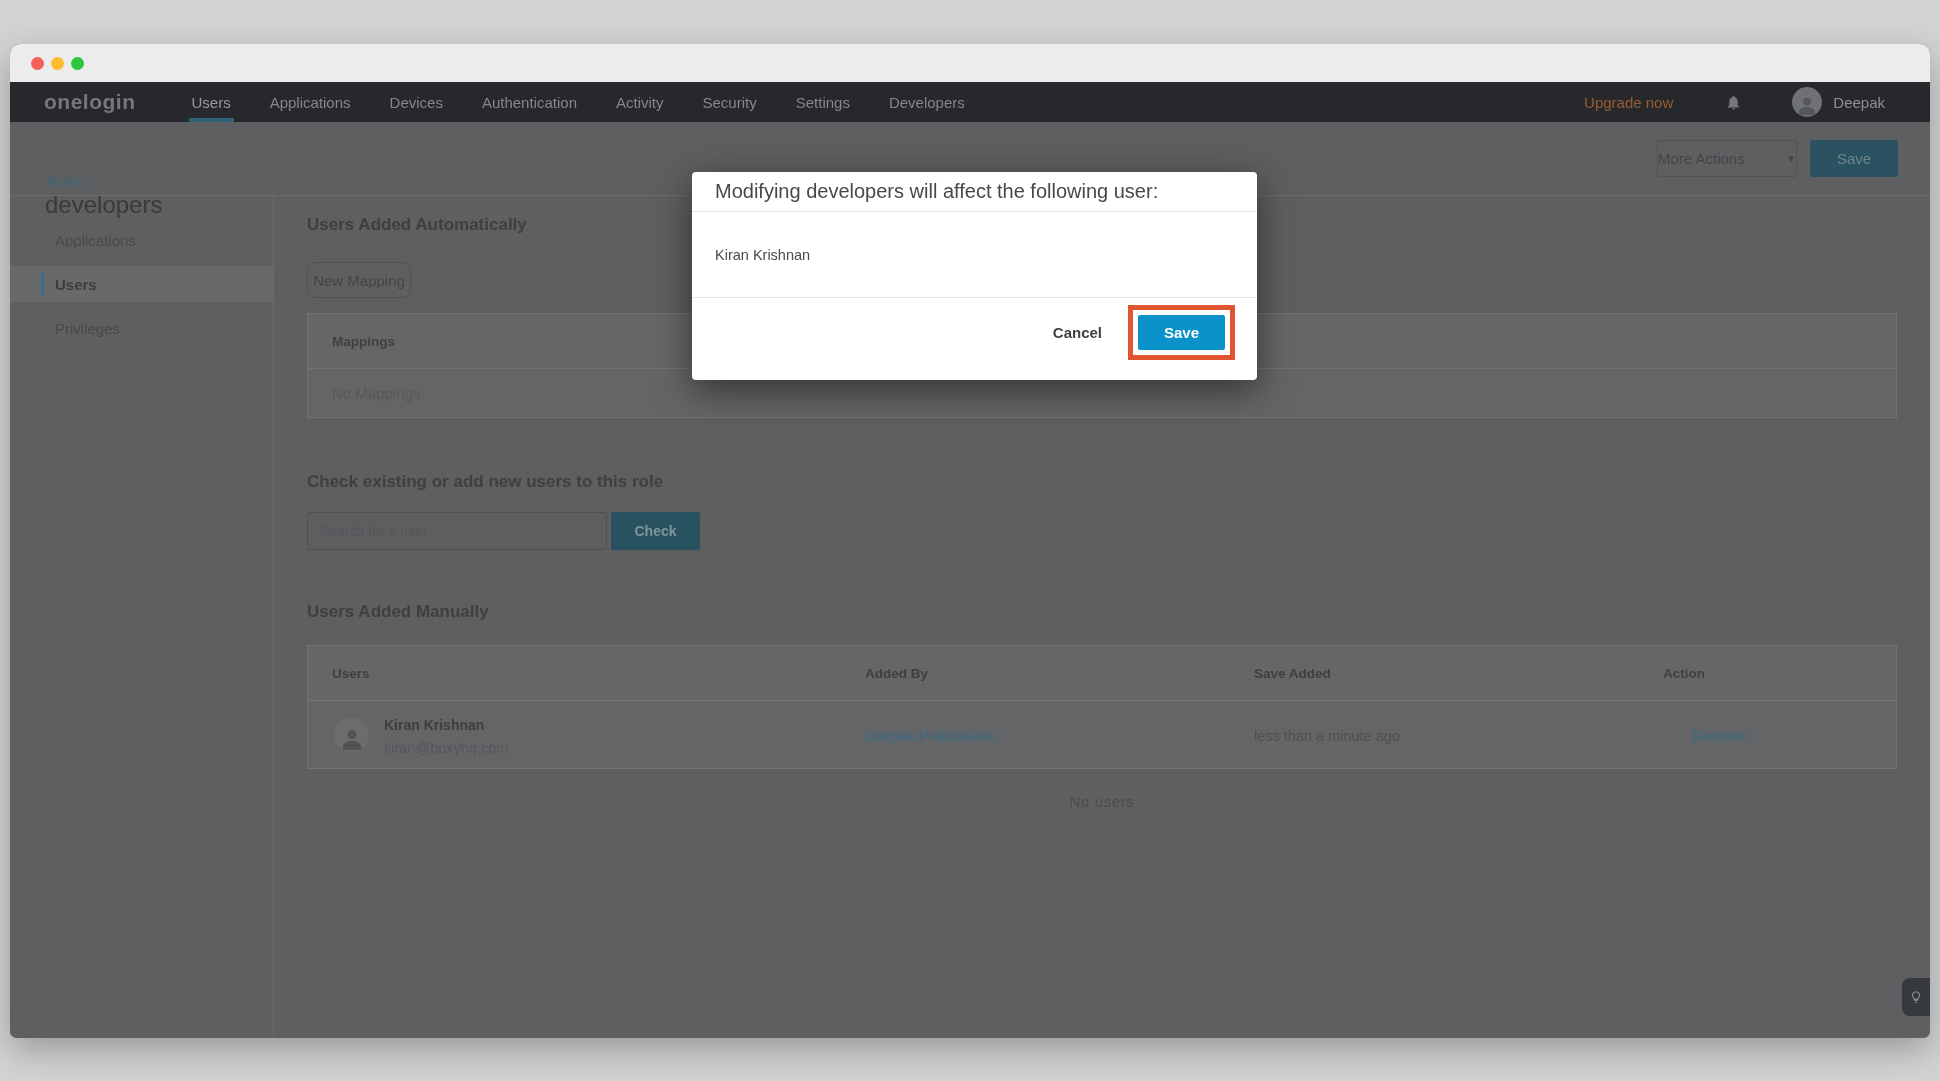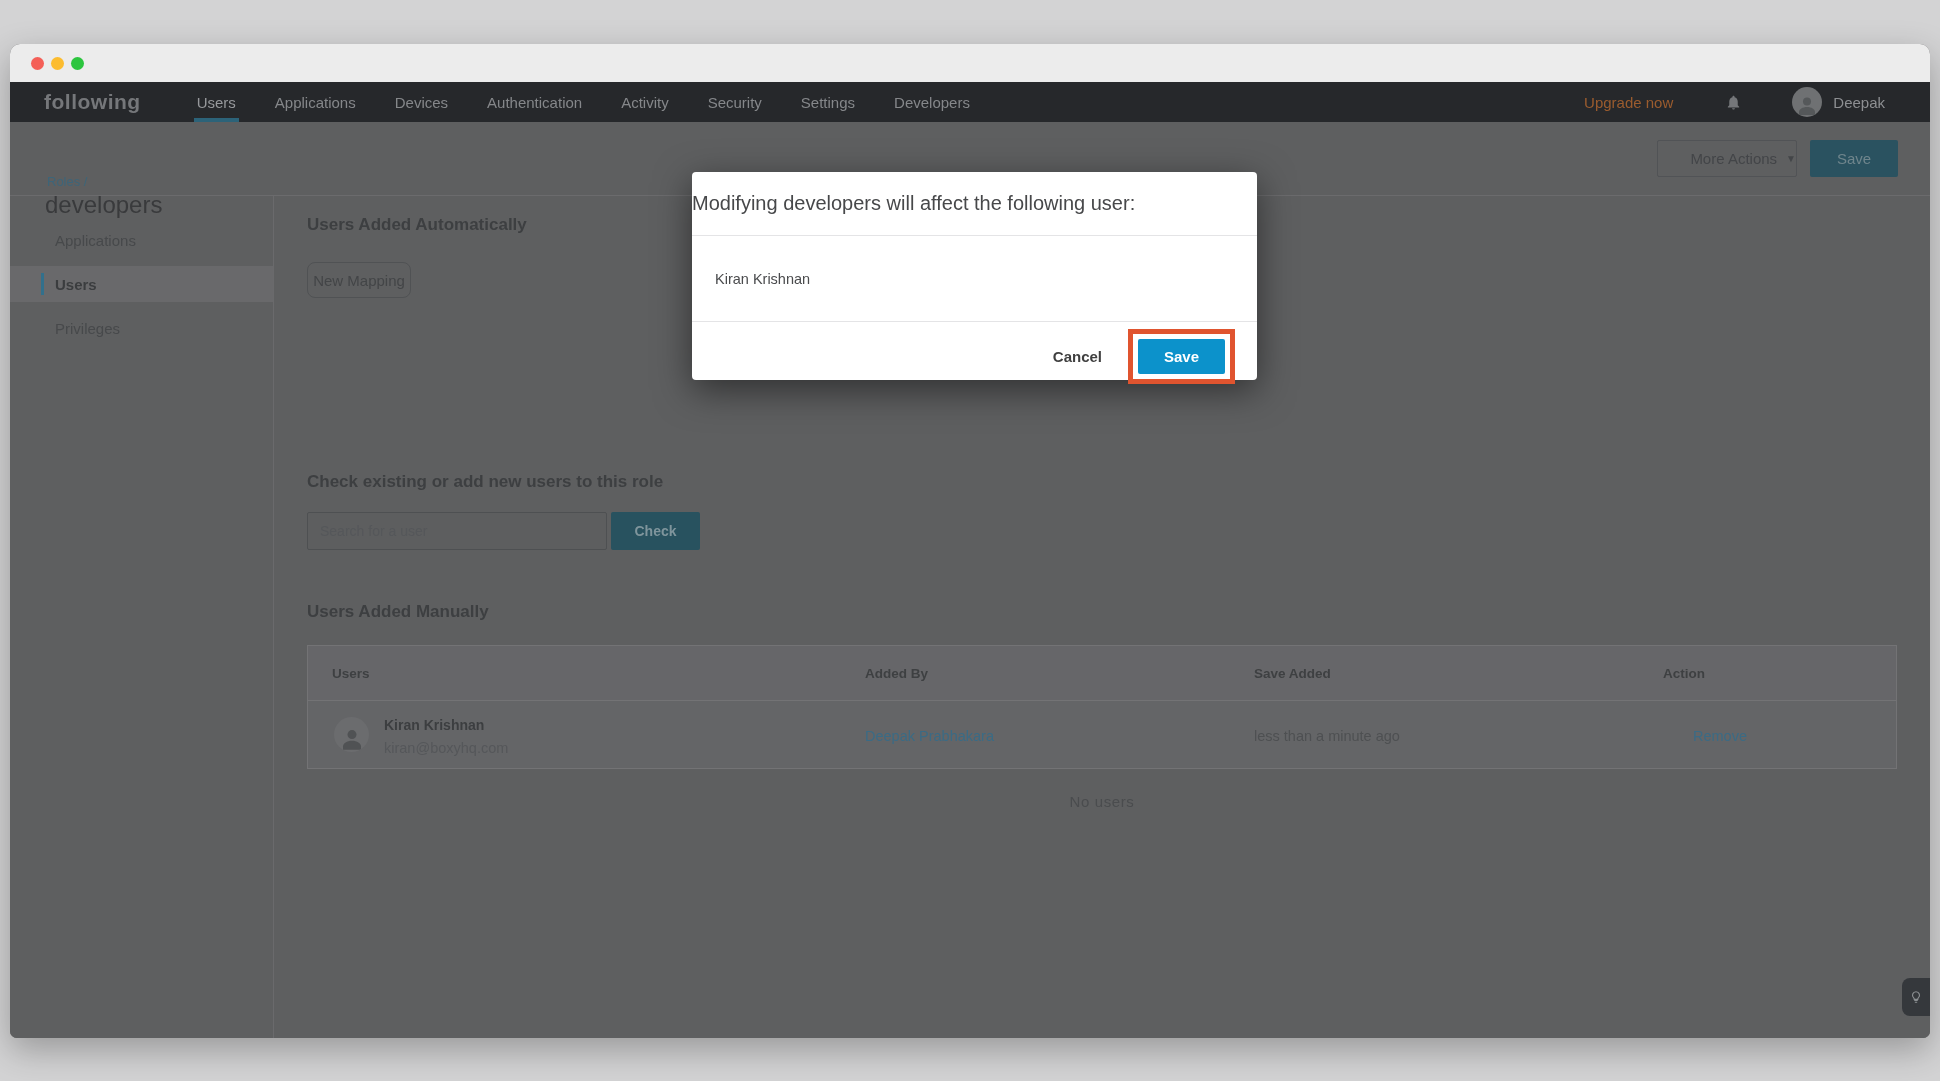--- a/index.html
+++ b/index.html
@@ -49,21 +49,21 @@
     display:flex; align-items:flex-end; justify-content:center; overflow:hidden; margin-right:11px;
   }
   .username { color:#8d8f92; font-size:15px; }
   
   .breadcrumb { position:absolute; left:37px; top:130px; font-size:13px; color:#3d6579; cursor:pointer; }
   .page-title { position:absolute; left:35px; top:147px; font-size:24px; font-weight:400; color:#393a3c; }
   .header-sep { position:absolute; left:0; top:151px; width:1920px; height:1px; background:#6b6b6d; }
   .btn-more {
     position:absolute; left:1647px; top:96px; width:140px; height:37px;
     border:1px solid #515356; border-radius:2px; background:transparent;
-    color:#434548; font-size:15px; display:flex; align-items:center; justify-content:flex-end; cursor:pointer;
+    color:#434548; font-size:15px; display:flex; align-items:center; justify-content:space-between; cursor:pointer;
   }
   .caret { font-size:10px; margin-left:9px; color:#434548; }
   .btn-save-top {
     position:absolute; left:1800px; top:96px; width:88px; height:37px;
     background:#2a5260; border:none; border-radius:2px;
     color:#6f858c; font-size:15px; display:flex; align-items:center; justify-content:center; cursor:pointer;
   }
   
   .sidebar { position:absolute; left:0; top:152px; width:264px; height:842px; border-right:1px solid #6a6a6c; }
   .sb-item {
@@ -121,21 +121,21 @@
   .bulb-btn {
     position:absolute; left:1892px; top:934px; width:28px; height:38px;
     background:#35383c; border-radius:8px 0 0 8px;
     display:flex; align-items:center; justify-content:center; cursor:pointer;
   }
   
   .modal {
     position:absolute; left:682px; top:128px; width:565px; height:208px;
     background:#ffffff; border-radius:4px; box-shadow:0 10px 36px rgba(0,0,0,.5); z-index:10;
   }
-  .modal-head { height:64px; border-bottom:1px solid #e4e4e6; display:flex; align-items:center; }
+  .modal-head { height:40px; border-bottom:1px solid #e4e4e6; display:flex; align-items:center; padding-left:23px; }
   .modal-title { font-size:20px; color:#47484a; }
   .modal-body { height:86px; border-bottom:1px solid #e4e4e6; display:flex; align-items:center; padding-left:23px; }
   .modal-user { font-size:14.5px; color:#4a4b4d; }
   .modal-foot { height:69px; display:flex; align-items:center; justify-content:flex-end; padding-right:22px; }
   .btn-cancel { font-size:15px; font-weight:600; color:#404040; margin-right:26px; cursor:pointer; background:none; border:none;
     font-family:"Liberation Sans","DejaVu Sans",sans-serif;margin-left:48px; }
   .highlight-box { border:5px solid #e0542f; padding:5px; }
   .btn-save-modal {
     width:87px; height:35px; background:#0c92cb; border:none; border-radius:2px;
     color:#ffffff; font-size:15px; font-weight:700; cursor:pointer;
@@ -150,21 +150,21 @@
 
   <div style="position:absolute;left:0;top:78px;width:1920px;height:916px;background:#5e5f60;"></div>
 
   <div class="titlebar">
     <span class="light red"></span>
     <span class="light yellow"></span>
     <span class="light green"></span>
   </div>
 
   <div class="navbar">
-    <span class="logo">following</span>
+    <span class="logo">onelogin</span>
     <div class="nav-tabs">
       <span class="nav-tab active">Users</span>
       <span class="nav-tab">Applications</span>
       <span class="nav-tab">Devices</span>
       <span class="nav-tab">Authentication</span>
       <span class="nav-tab">Activity</span>
       <span class="nav-tab">Security</span>
       <span class="nav-tab">Settings</span>
       <span class="nav-tab">Developers</span>
     </div>
@@ -195,20 +195,28 @@
   <div class="header-sep"></div>
 
   <div class="sidebar">
     <div class="sb-item">Applications</div>
     <div class="sb-item active">Users</div>
     <div class="sb-item">Privileges</div>
   </div>
 
   <div class="sec-title" id="title-auto">Users Added Automatically</div>
   <button class="btn-newmap">New Mapping</button>
+  <div class="tbl" id="tbl-mappings">
+    <div class="tbl-head">
+      <span class="th col-users">Mappings</span>
+    </div>
+    <div class="tbl-body">
+      <span class="empty-mappings">No Mappings.</span>
+    </div>
+  </div>
 
   <div class="sec-title" id="title-check">Check existing or add new users to this role</div>
   <input class="search-input" type="text" placeholder="Search for a user" style="">
   <button class="btn-check">Check</button>
 
   <div class="sec-title" id="title-manual">Users Added Manually</div>
   <div class="tbl" id="tbl-manual">
     <div class="tbl-head">
       <span class="th col-users">Users</span>
       <span class="th col-added">Added By</span>

